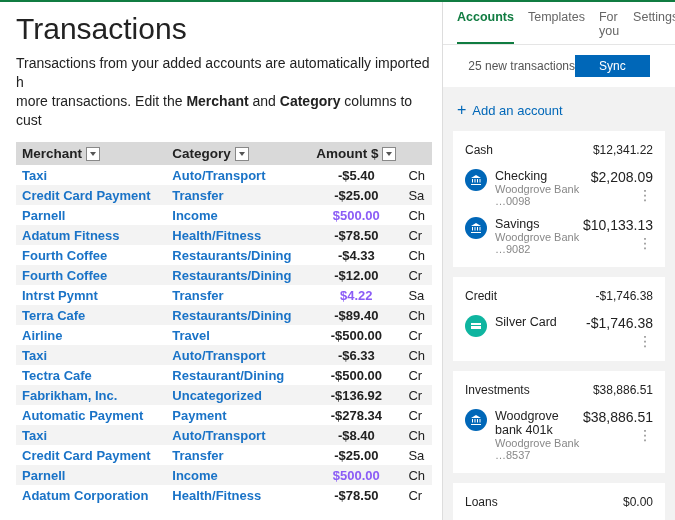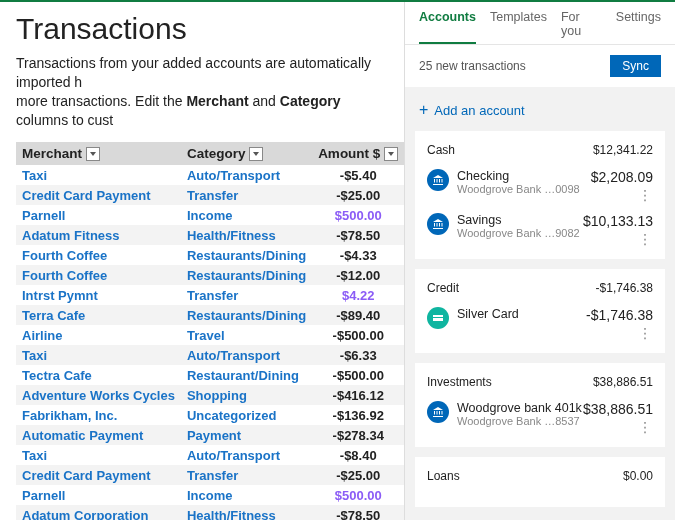--- a/index.html
+++ b/index.html
@@ -17,26 +17,26 @@
 .dd { display: inline-block; width: 14px; height: 14px; border: 1px solid #888; background: #fff; vertical-align: middle; margin-left: 4px; position: relative; }
 .dd::after { content: ''; position: absolute; left: 3px; top: 4px; border-left: 3px solid transparent; border-right: 3px solid transparent; border-top: 4px solid #555; }
 tbody tr:nth-child(even) { background: #f3f3f3; }
 td { padding: 2.5px 6px; white-space: nowrap; overflow: hidden; }
 td.merchant { font-weight: 700; color: #1a73c7; width: 155px; }
 td.category { font-weight: 700; color: #1a73c7; width: 150px; }
 td.amount { text-align: center; font-weight: 700; width: 80px; }
 td.amount.neg { color: #222; }
 td.amount.pos { color: #8b5cf6; }
 td.pay { width: 30px; color: #222; }
-.right { width: 271px; border-left: 1px solid #ddd; background: #fff; display: flex; flex-direction: column; }
+.right { width: 233px; border-left: 1px solid #ddd; background: #fff; display: flex; flex-direction: column; }
 .tabs { display: flex; gap: 14px; padding: 8px 14px 0; font-size: 12.5px; border-bottom: 1px solid #e5e5e5; }
 .tab { color: #666; padding-bottom: 6px; cursor: pointer; }
 .tab.active { color: #107c41; font-weight: 600; border-bottom: 2px solid #107c41; }
-.sync-row { display: flex; align-items: center; justify-content: space-between; padding: 10px 14px; font-size: 12px; color: #555; }
-.sync-btn { background: #0067b8; color: #fff; border: none; padding: 4px 12px; font-size: 12px; cursor: pointer; }
+.sync-row { display: flex; align-items: center; justify-content: center; padding: 10px 14px; font-size: 12px; color: #555; }
+.sync-btn { background: #0067b8; color: #fff; border: none; padding: 4px 24px; font-size: 12px; cursor: pointer; }
 .panel-body { background: #f2f2f2; flex: 1; overflow-y: auto; padding: 10px 10px; }
 .add-acct { color: #0067b8; font-size: 13px; padding: 4px 4px 12px; display: flex; align-items: center; gap: 6px; cursor: pointer; }
 .plus { font-size: 16px; font-weight: 400; }
 .card { background: #fff; margin-bottom: 10px; padding: 12px 12px; }
 .card-head { display: flex; justify-content: space-between; font-size: 12px; font-weight: 400; color: #222; margin-bottom: 12px; }
 .acct { display: flex; align-items: flex-start; margin-bottom: 10px; }
 .acct:last-child { margin-bottom: 0; }
 .acct-icon { width: 22px; height: 22px; border-radius: 50%; display: flex; align-items: center; justify-content: center; margin-right: 8px; flex-shrink: 0; }
 .acct-icon svg { width: 12px; height: 12px; fill: #fff; }
 .ic-blue { background: #0067b8; }
@@ -129,26 +129,20 @@
             <td class="amount neg">-$6.33</td>
             <td class="pay">Ch</td>
           </tr>
           <tr>
             <td class="merchant">Tectra Cafe</td>
             <td class="category">Restaurant/Dining</td>
             <td class="amount neg">-$500.00</td>
             <td class="pay">Cr</td>
           </tr>
           <tr>
-            <td class="merchant">Adventure Works Cycles</td>
-            <td class="category">Shopping</td>
-            <td class="amount neg">-$416.12</td>
-            <td class="pay">Cr</td>
-          </tr>
-          <tr>
             <td class="merchant">Fabrikham, Inc.</td>
             <td class="category">Uncategorized</td>
             <td class="amount neg">-$136.92</td>
             <td class="pay">Cr</td>
           </tr>
           <tr>
             <td class="merchant">Automatic Payment</td>
             <td class="category">Payment</td>
             <td class="amount neg">-$278.34</td>
             <td class="pay">Cr</td>

